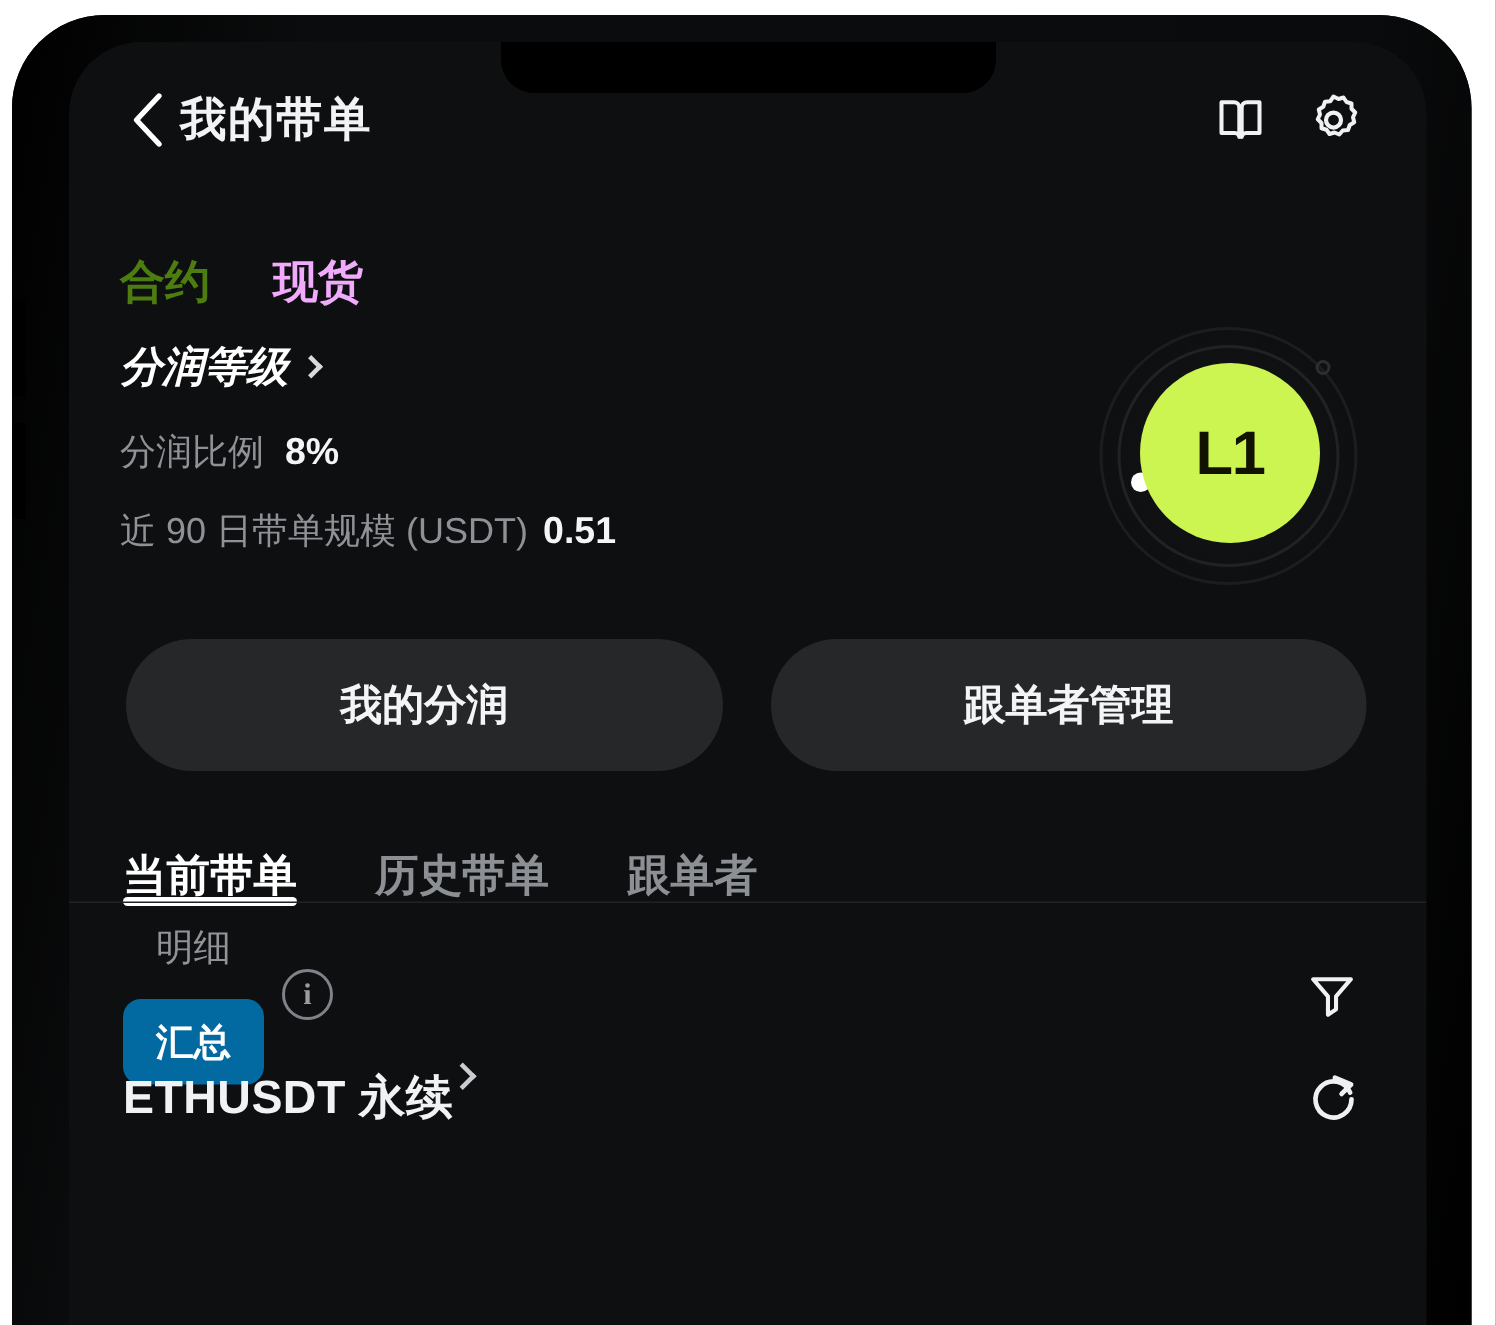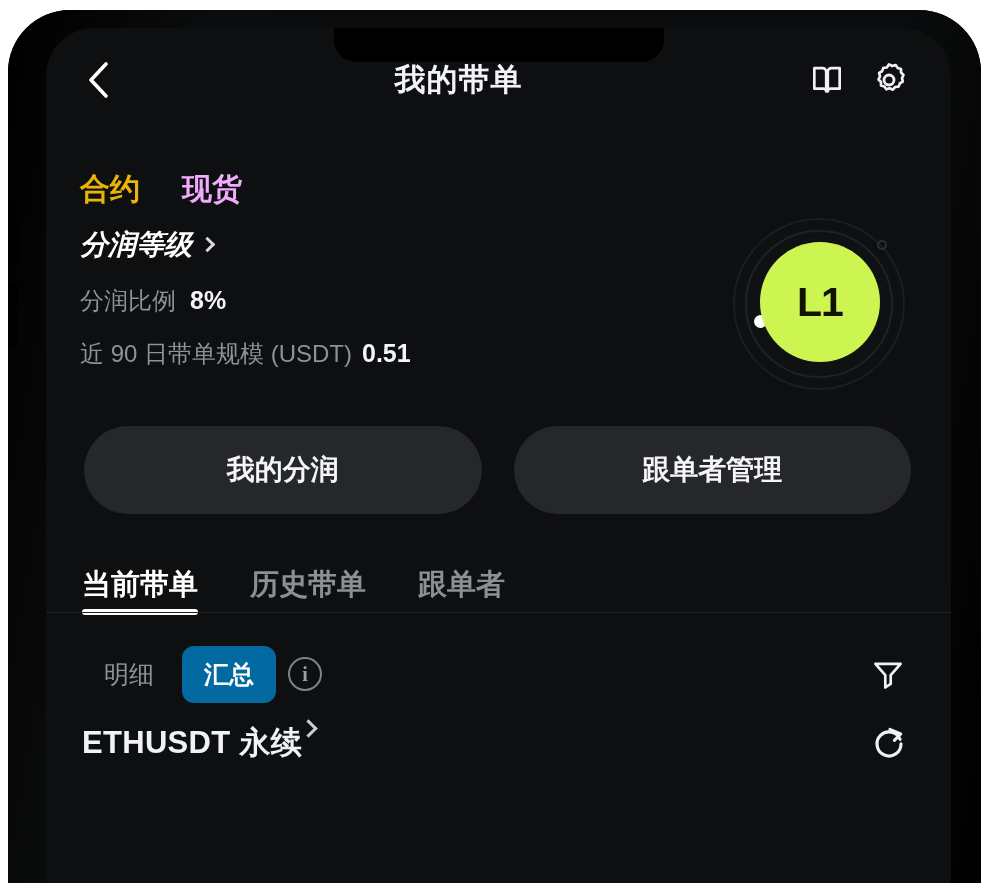--- a/index.html
+++ b/index.html
@@ -79,21 +79,20 @@
     align-items: center;
     padding: 0 38px 0 30px;
   }
   #back-button {
     width: 44px; height: 44px;
     display: flex; align-items: center; justify-content: center;
     cursor: pointer;
   }
   #nav-title {
     flex: 1;
-    text-align: center;
     color: #f2f3f5;
     font-size: 31px;
     font-weight: 700;
     letter-spacing: 1px;
     padding-right: 6px;
   }
   .nav-icon {
     width: 48px; height: 48px;
     display: flex; align-items: center; justify-content: center;
     cursor: pointer;
@@ -108,21 +107,21 @@
     padding: 18px 0 0 34px;
     height: 72px;
   }
   .market-tab {
     font-size: 30px;
     font-weight: 700;
     color: #f0abfc;
     cursor: pointer;
     line-height: 1;
   }
-  .market-tab.active { color: #eab308; }
+  .market-tab.active { color: #4d7c0f; }
 
   
   #level-card {
     position: relative;
     padding: 22px 34px 0 34px;
     height: 210px;
   }
   #level-title-row {
     display: flex;
     align-items: center;
@@ -241,21 +240,21 @@
     align-items: flex-end;
     gap: 52px;
     padding: 56px 0 0 36px;
     position: relative;
   }
   .section-tab {
     font-size: 29px;
     font-weight: 700;
     color: #8c8f94;
     cursor: pointer;
-    padding-bottom: 16px;
+    padding-bottom: 5px;
     position: relative;
     line-height: 1;
   }
   .section-tab.active { color: #ffffff; }
   .section-tab.active::after {
     content: "";
     position: absolute;
     left: 0; right: 0;
     bottom: 0;
     height: 6px;
@@ -274,20 +273,21 @@
   #filter-row {
     display: flex;
     align-items: center;
     padding: 22px 40px 0 36px;
     height: 96px;
   }
   #view-toggle {
     display: flex;
     align-items: center;
     gap: 6px;
+    flex-direction: column;
   }
   .view-seg {
     font-size: 25px;
     color: #909398;
     padding: 12px 22px;
     border-radius: 12px;
     cursor: pointer;
     font-weight: 400;
   }
   .view-seg.active {

